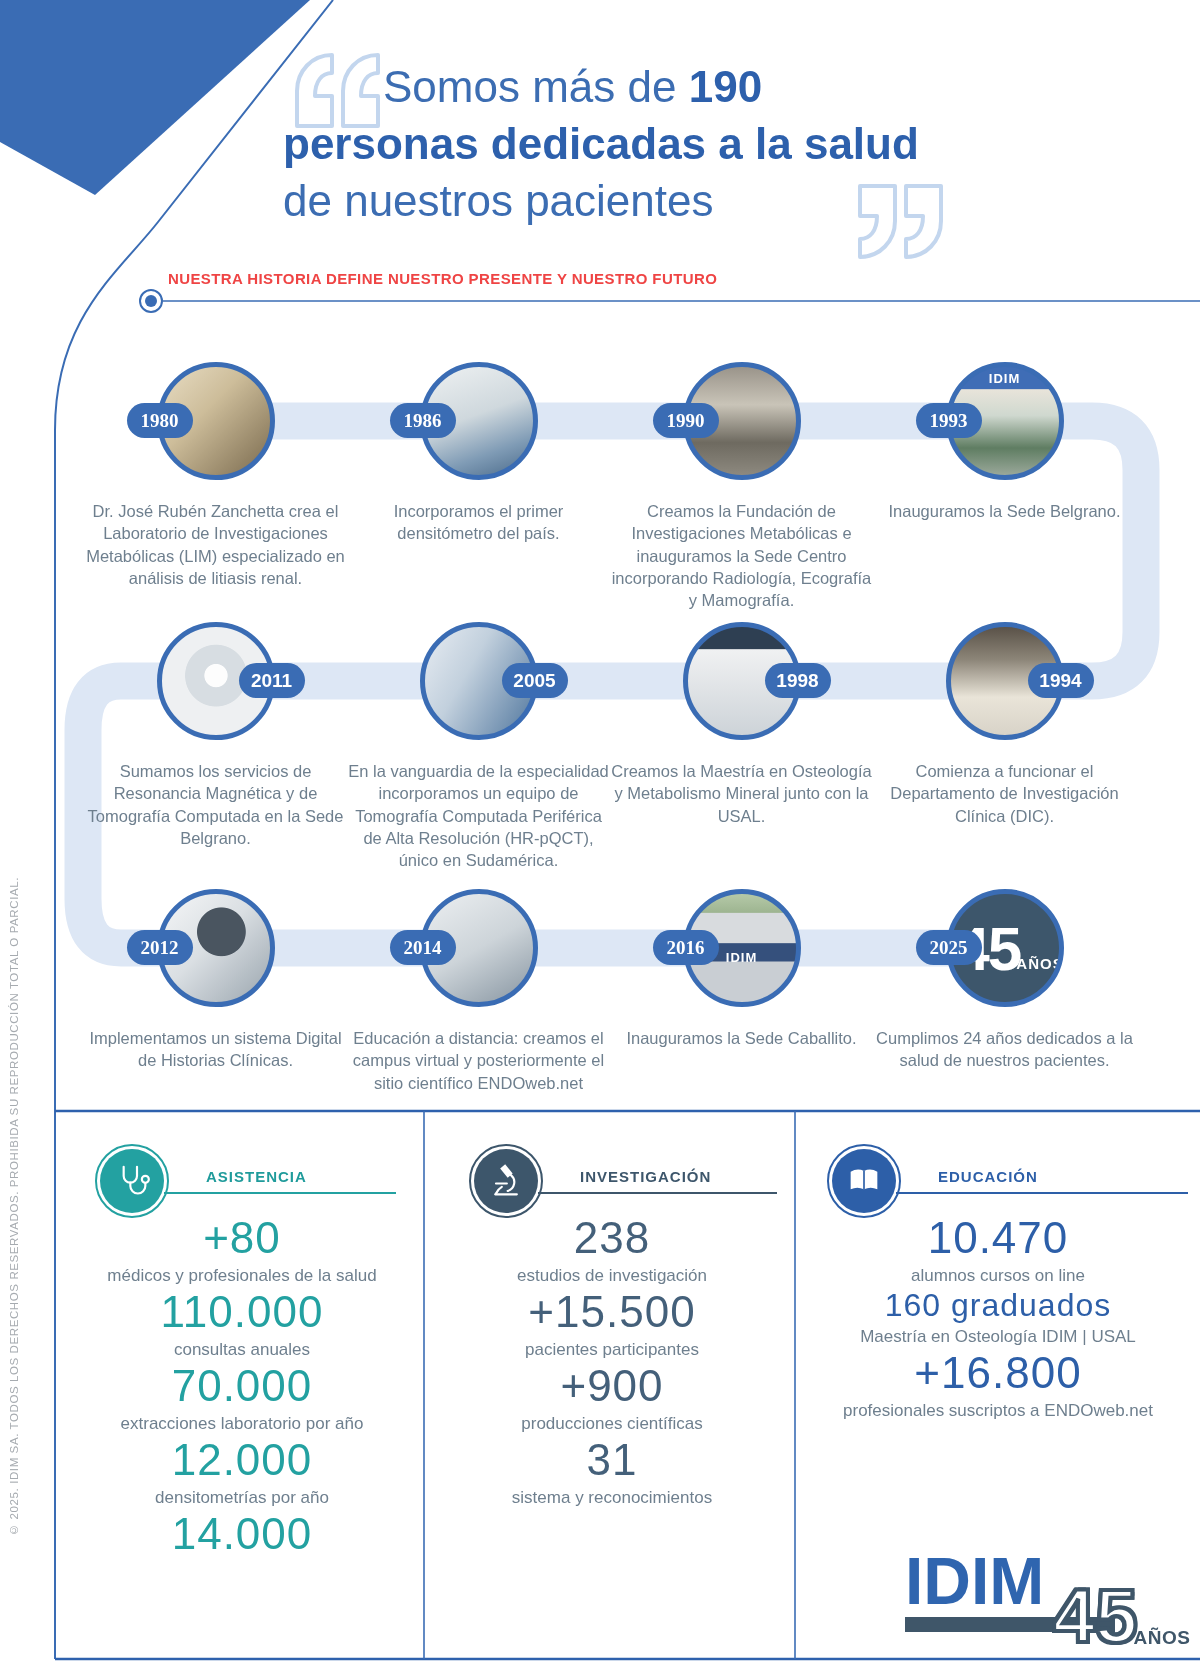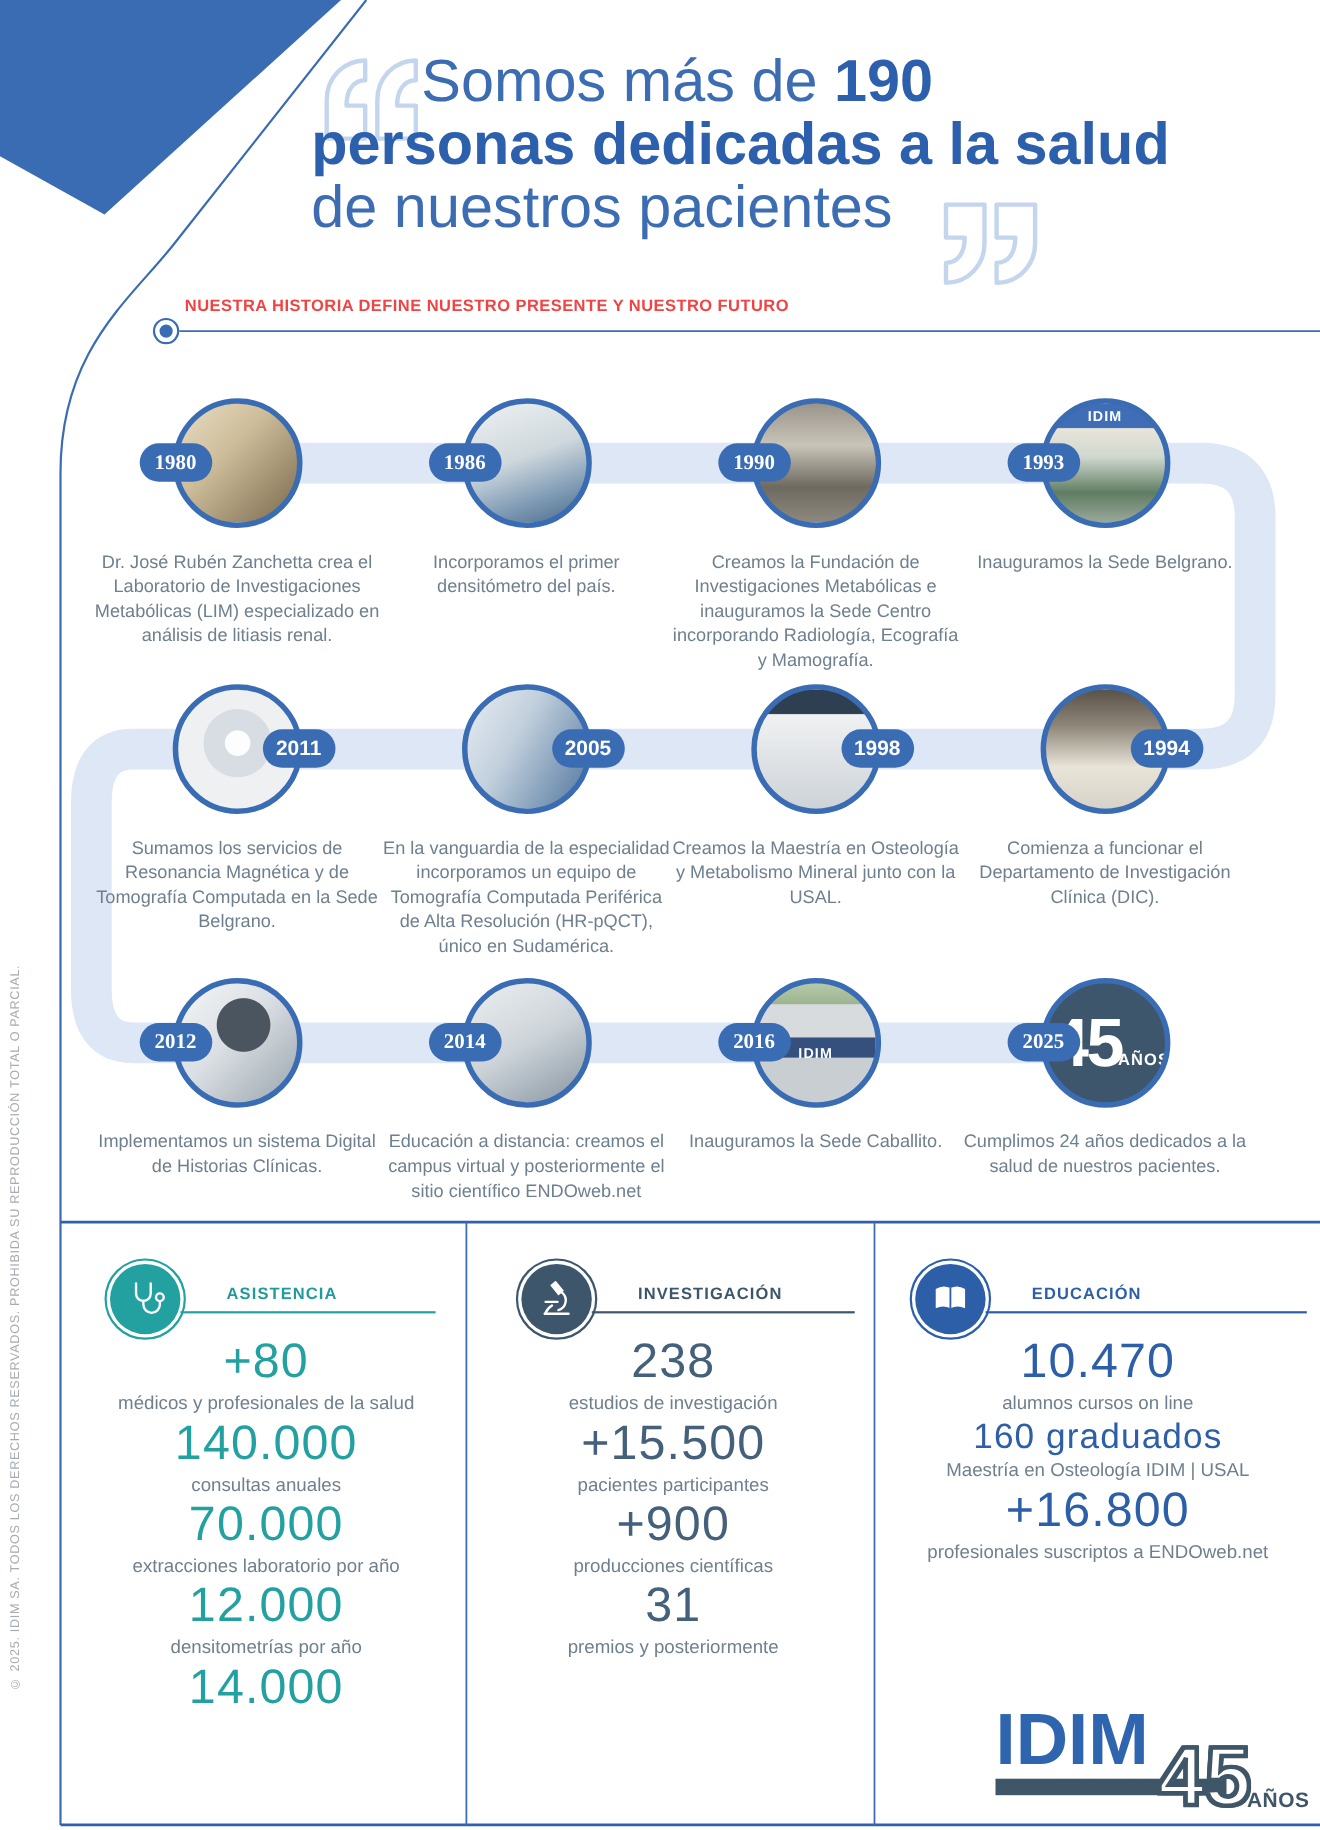--- a/index.html
+++ b/index.html
@@ -1,22 +1,22 @@
 <!DOCTYPE html>
 <html><head>
 <meta charset="utf-8">
 <style>
   html,body{margin:0;padding:0;background:#ffffff;}
   .page{position:relative;width:1200px;height:1664px;background:#fff;overflow:hidden;
         font-family:"Liberation Sans",sans-serif;}
   svg.decor{position:absolute;left:0;top:0;z-index:1;}
 
   
-  .title{position:absolute;left:283px;top:46px;width:820px;z-index:3;
-         font-size:54px;line-height:57px;color:#3c6db2;z-index:3;}
+  .title{position:absolute;left:283px;top:58px;width:820px;z-index:3;
+         font-size:44px;line-height:57px;color:#3c6db2;z-index:3;}
   .title .l1{padding-left:100px;}
   .title b{color:#2d60ac;font-weight:bold;}
   .quote-svg{position:absolute;z-index:2;}
 
   
   .hist-heading{position:absolute;left:168px;top:270px;z-index:3;font-size:15px;font-weight:bold;
                 color:#ef4444;letter-spacing:.4px;}
   .bullet{position:absolute;left:139px;top:289px;width:20px;height:20px;border:2px solid #3a6cb4;
           border-radius:50%;display:flex;align-items:center;justify-content:center;z-index:3;background:#fff;}
   .bullet .dot{width:12px;height:12px;border-radius:50%;background:#3a6cb4;}
@@ -248,21 +248,21 @@
       <div class="hdr-right">
         <div class="hdr-label">ASISTENCIA</div>
         <div class="hdr-rule"></div>
       </div>
     </div>
     <div class="stat-block">
       <div class="stat-value">+80</div>
       <div class="stat-label">médicos y profesionales de la salud</div>
     </div>
     <div class="stat-block">
-      <div class="stat-value">140.000</div>
+      <div class="stat-value">110.000</div>
       <div class="stat-label">consultas anuales</div>
     </div>
     <div class="stat-block">
       <div class="stat-value">70.000</div>
       <div class="stat-label">extracciones laboratorio por año</div>
     </div>
     <div class="stat-block">
       <div class="stat-value">12.000</div>
       <div class="stat-label">densitometrías por año</div>
     </div>
@@ -295,21 +295,21 @@
     <div class="stat-block">
       <div class="stat-value">+15.500</div>
       <div class="stat-label">pacientes participantes</div>
     </div>
     <div class="stat-block">
       <div class="stat-value">+900</div>
       <div class="stat-label">producciones científicas</div>
     </div>
     <div class="stat-block">
       <div class="stat-value">31</div>
-      <div class="stat-label">premios y posteriormente</div>
+      <div class="stat-label">sistema y reconocimientos</div>
     </div>
   </div>
 
   <div class="stat-col col-educacion">
     <div class="stat-header">
       <div class="icon-circle">
         <svg width="40" height="40" viewBox="0 0 48 48">
           <path d="M8 13 q8-5 16-1 q8-4 16 1 v21 q-8-4-16 0 q-8-4-16 0 z" fill="#ffffff"></path>
           <path d="M24 12 v22" stroke="#2d5fa8" stroke-width="2"></path>
         </svg>

